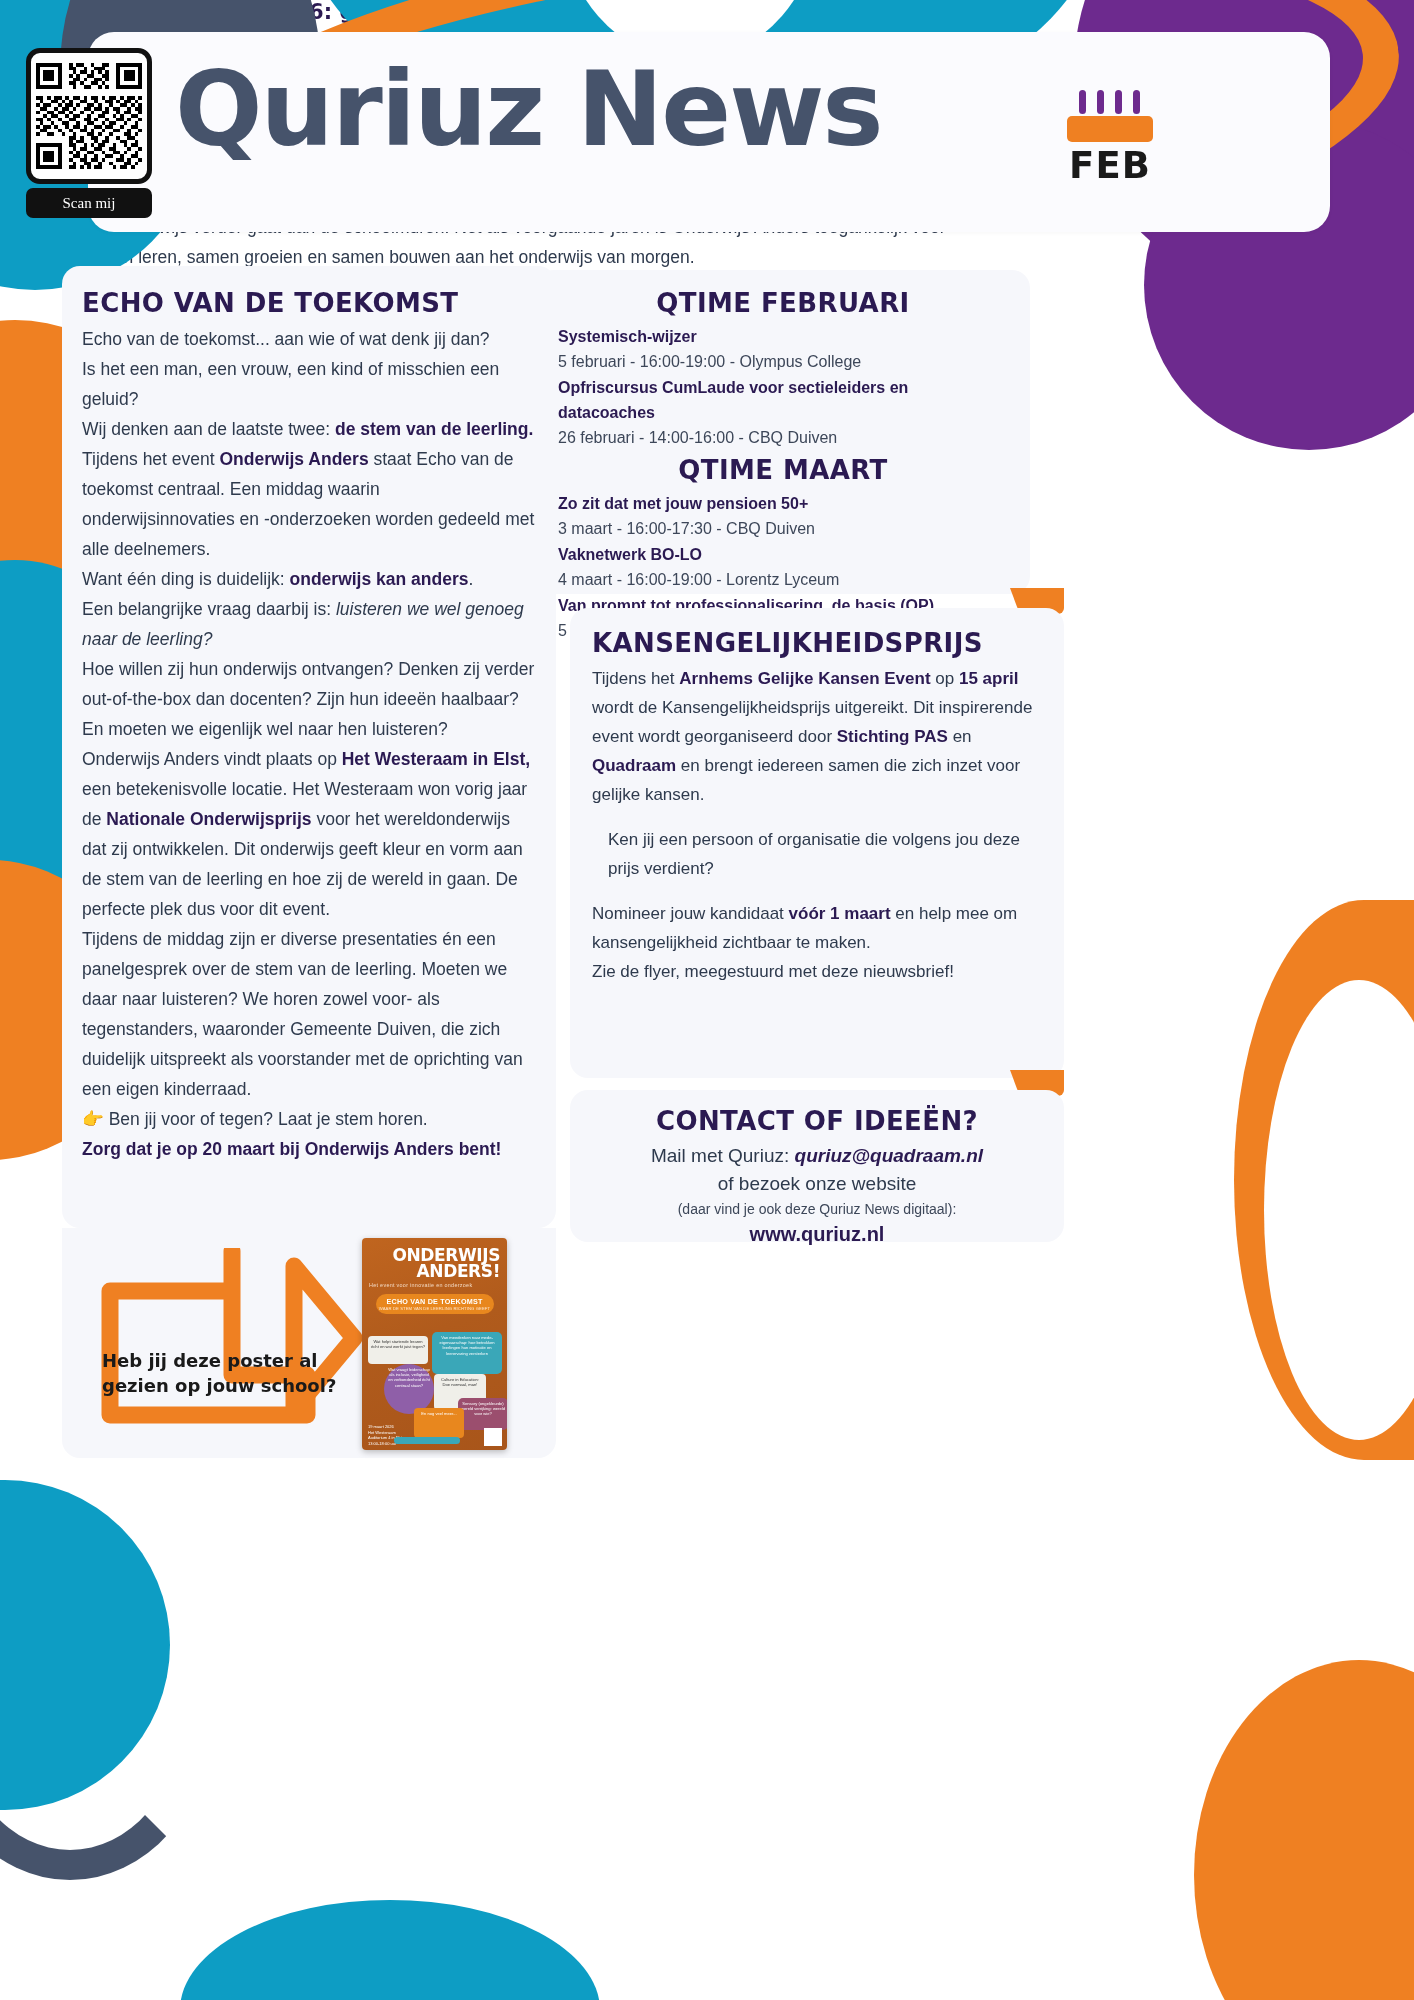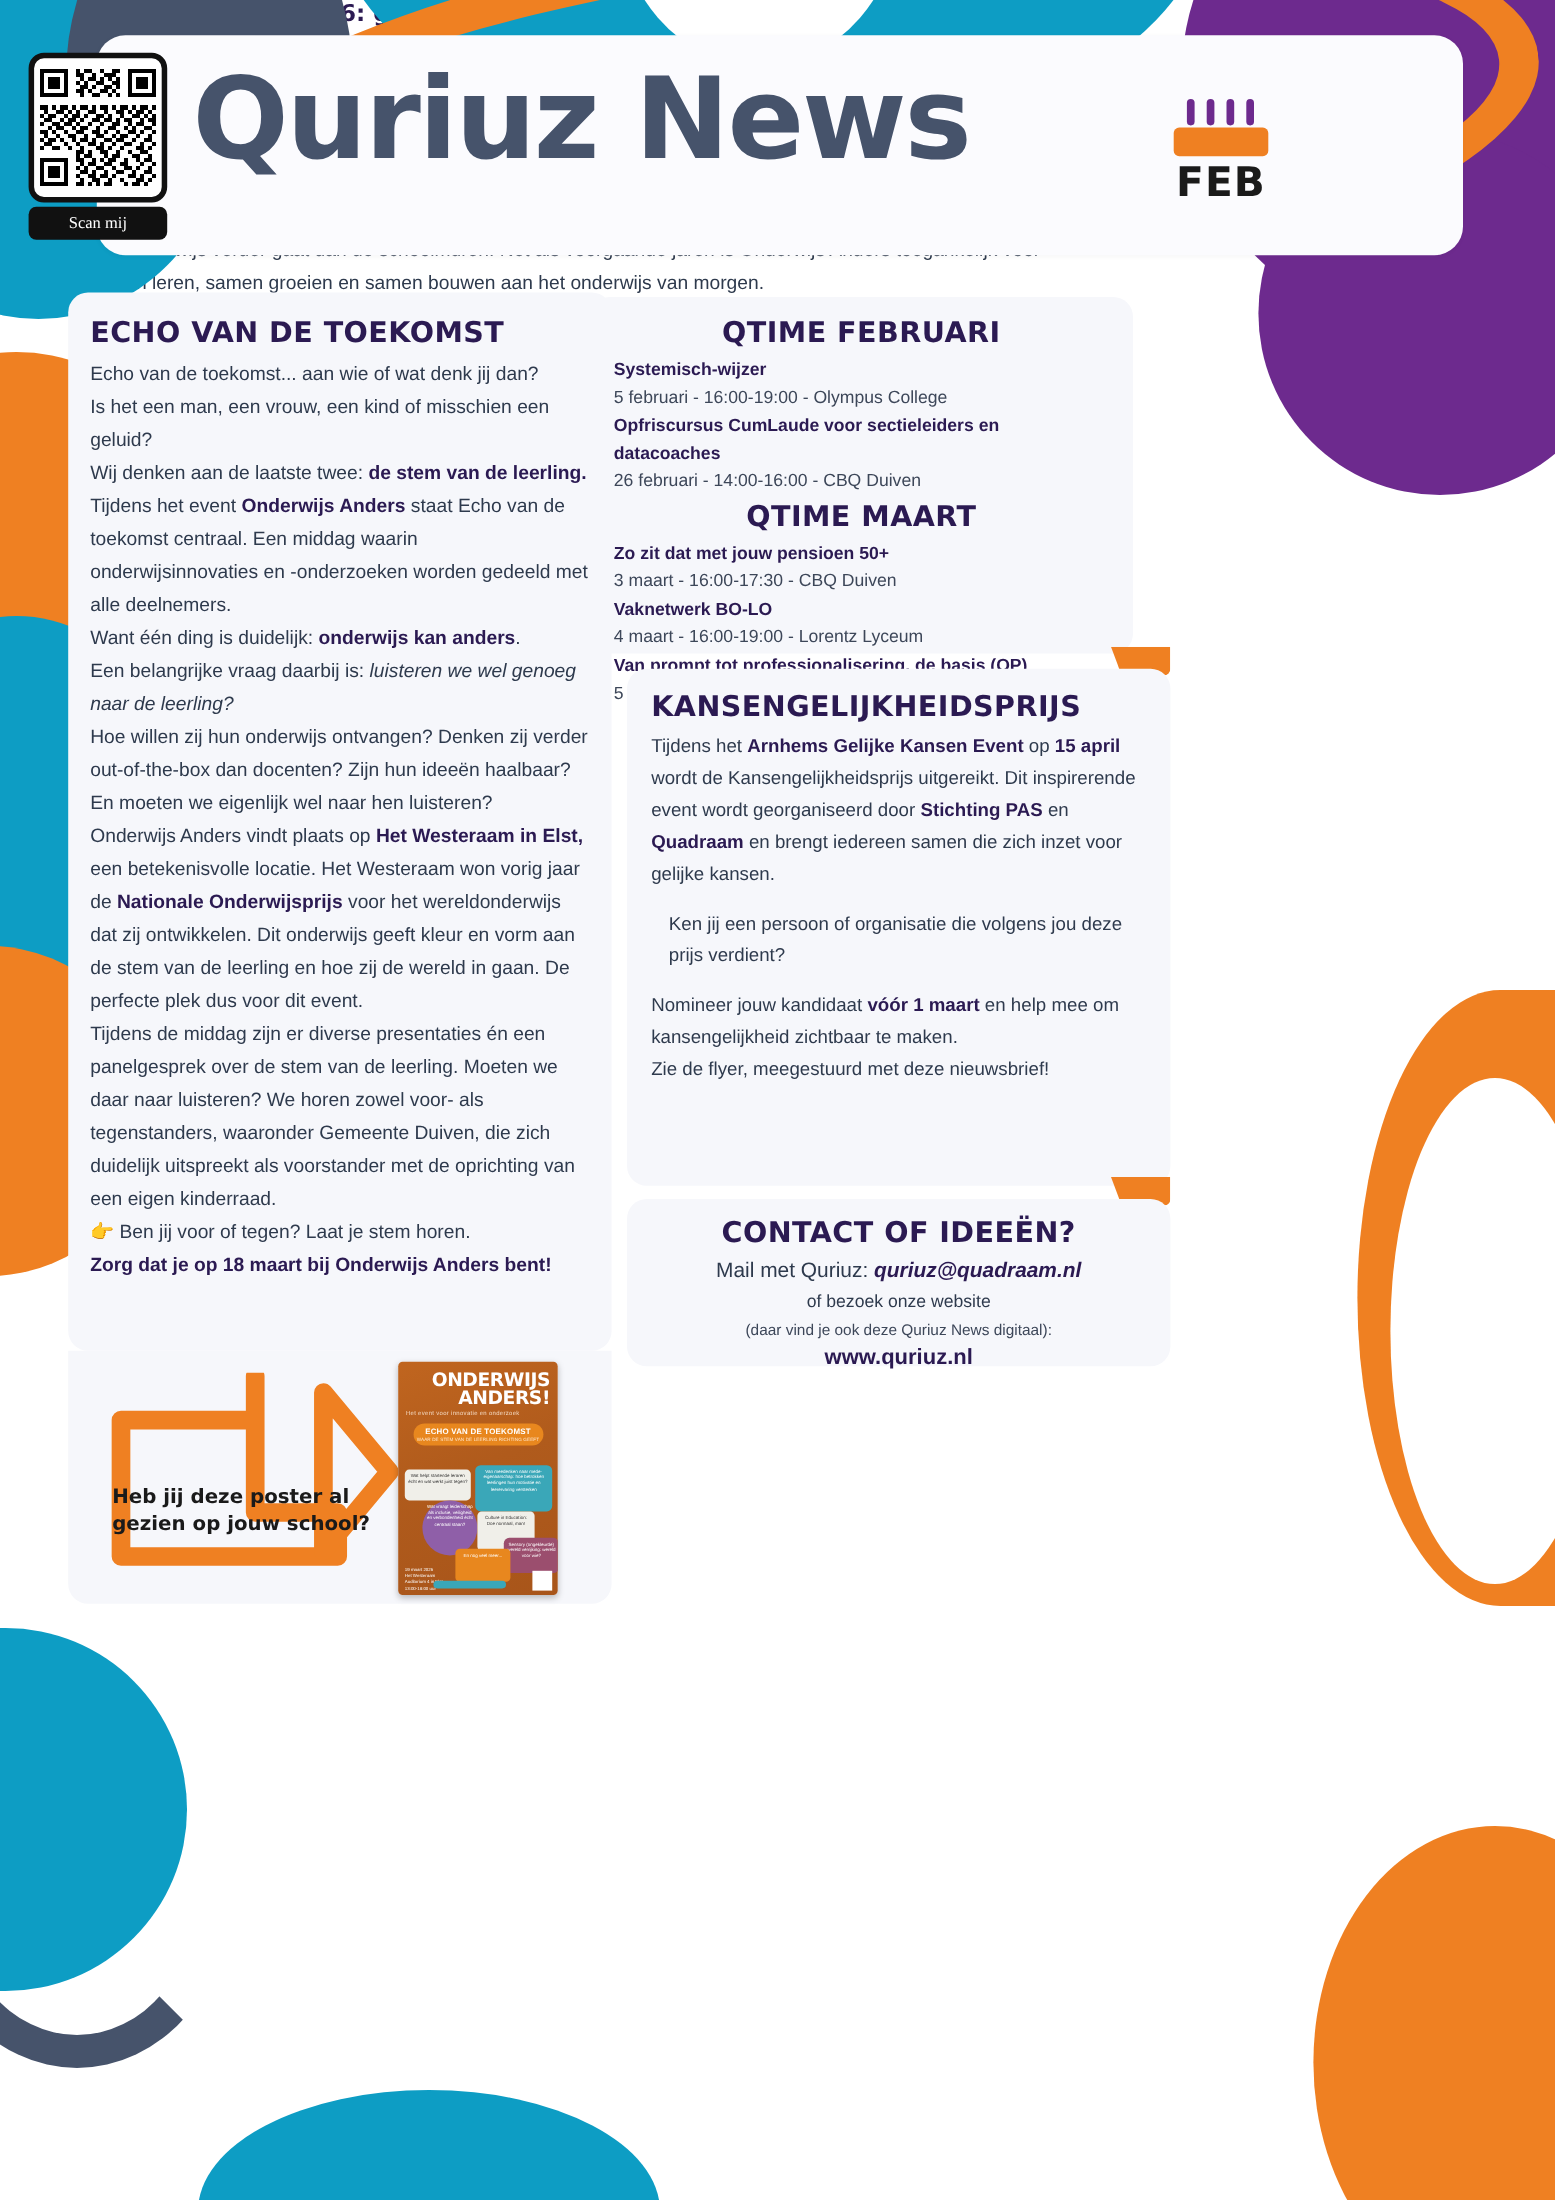--- a/index.html
+++ b/index.html
@@ -81,21 +81,21 @@
   
   #card-kansen{left:570px;top:608px;width:494px;height:470px;}
   #kansen-inner{padding:20px 22px 0 22px;}
   #card-kansen .body-txt{font-size:17px;line-height:29px;}
 
   
   #card-contact{left:570px;top:1090px;width:494px;height:152px;text-align:center;}
   #contact-inner{padding:16px 18px 0 18px;}
   #contact-mail{font-size:19px;line-height:28px;color:#2e3a4d;}
   #contact-mail b{color:#2b1a52;font-style:italic;}
-  #contact-site{font-size:16px;line-height:28px;color:#2e3a4d;}
+  #contact-site{font-size:19px;line-height:28px;color:#2e3a4d;}
   #contact-note{font-size:14px;line-height:22px;color:#3d4759;}
   #contact-url{font-size:20px;font-weight:800;color:#2b1a52;line-height:28px;}
 
   
   #poster-block{position:absolute;left:62px;top:1228px;width:494px;height:230px;background:#f6f7fb;
      border-radius:0 0 18px 18px;}
   #arrow-svg{position:absolute;left:10px;top:20px;}
   #arrow-text{position:absolute;left:40px;top:120px;width:240px;font-size:18px;font-weight:800;
      color:#1a1a1a;line-height:25px;font-family:"DejaVu Sans", sans-serif;}
   
@@ -383,21 +383,21 @@
         <p style="margin:0">Echo van de toekomst... aan wie of wat denk jij dan?</p>
         <p style="margin:0">Is het een man, een vrouw, een kind of misschien een geluid?</p>
         <p style="margin:0">Wij denken aan de laatste twee: <b>de stem van de leerling.</b></p>
         <p style="margin:0">Tijdens het event <b>Onderwijs Anders</b> staat Echo van de toekomst centraal. Een middag waarin onderwijsinnovaties en -onderzoeken worden gedeeld met alle deelnemers.</p>
         <p style="margin:0">Want één ding is duidelijk: <b>onderwijs kan anders</b>.</p>
         <p style="margin:0">Een belangrijke vraag daarbij is: <i>luisteren we wel genoeg naar de leerling?</i></p>
         <p style="margin:0">Hoe willen zij hun onderwijs ontvangen? Denken zij verder out-of-the-box dan docenten? Zijn hun ideeën haalbaar? En moeten we eigenlijk wel naar hen luisteren?</p>
         <p style="margin:0">Onderwijs Anders vindt plaats op <b>Het Westeraam in Elst,</b> een betekenisvolle locatie. Het Westeraam won vorig jaar de <b>Nationale Onderwijsprijs</b> voor het wereldonderwijs dat zij ontwikkelen. Dit onderwijs geeft kleur en vorm aan de stem van de leerling en hoe zij de wereld in gaan. De perfecte plek dus voor dit event.</p>
         <p style="margin:0">Tijdens de middag zijn er diverse presentaties én een panelgesprek over de stem van de leerling. Moeten we daar naar luisteren? We horen zowel voor- als tegenstanders, waaronder Gemeente Duiven, die zich duidelijk uitspreekt als voorstander met de oprichting van een eigen kinderraad.</p>
         <p style="margin:0">👉 Ben jij voor of tegen? Laat je stem horen.</p>
-        <p style="margin:0"><b>Zorg dat je op 18 maart bij Onderwijs Anders bent!</b></p>
+        <p style="margin:0"><b>Zorg dat je op 20 maart bij Onderwijs Anders bent!</b></p>
       </div>
   </div>
 </div>
 
 <div id="poster-block">
   <svg id="arrow-svg" width="290" height="190" viewBox="0 0 290 190">
     <path d="M150 8 L150 48 L28 48 L28 172 L225 172 L225 132 L150 132 Z" transform="translate(10,-5)" fill="none" stroke="#ef8022" stroke-width="17" stroke-linejoin="round"></path>
     <path d="M222 18 L282 90 L222 162 Z" fill="none" stroke="#ef8022" stroke-width="17" stroke-linejoin="round"></path>
   </svg>
   <div id="arrow-text">Heb jij deze poster al gezien op jouw school?</div>

